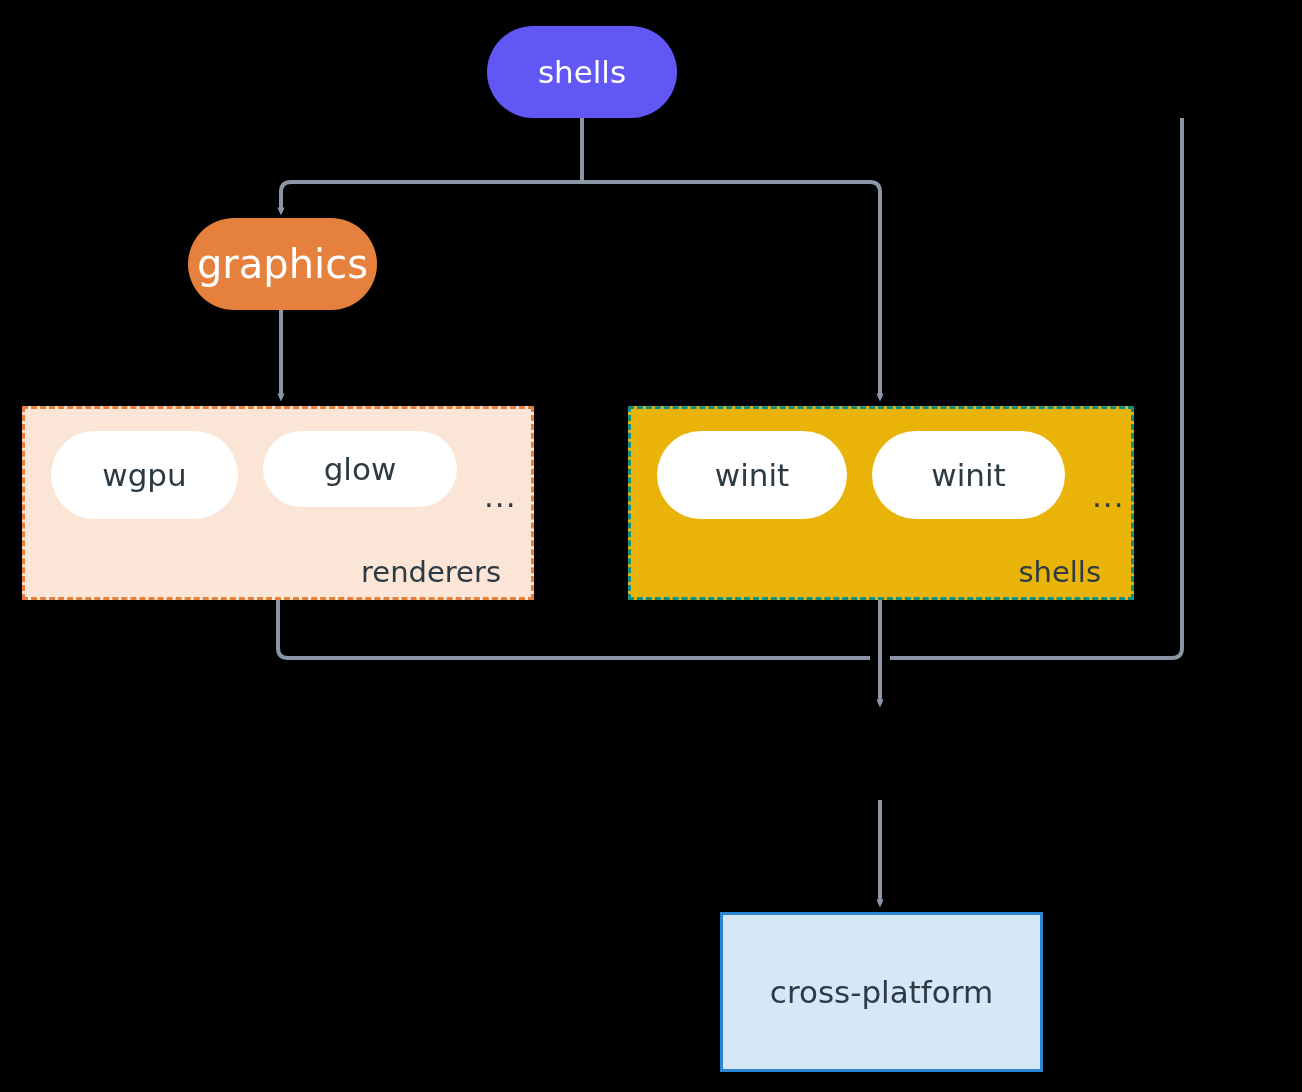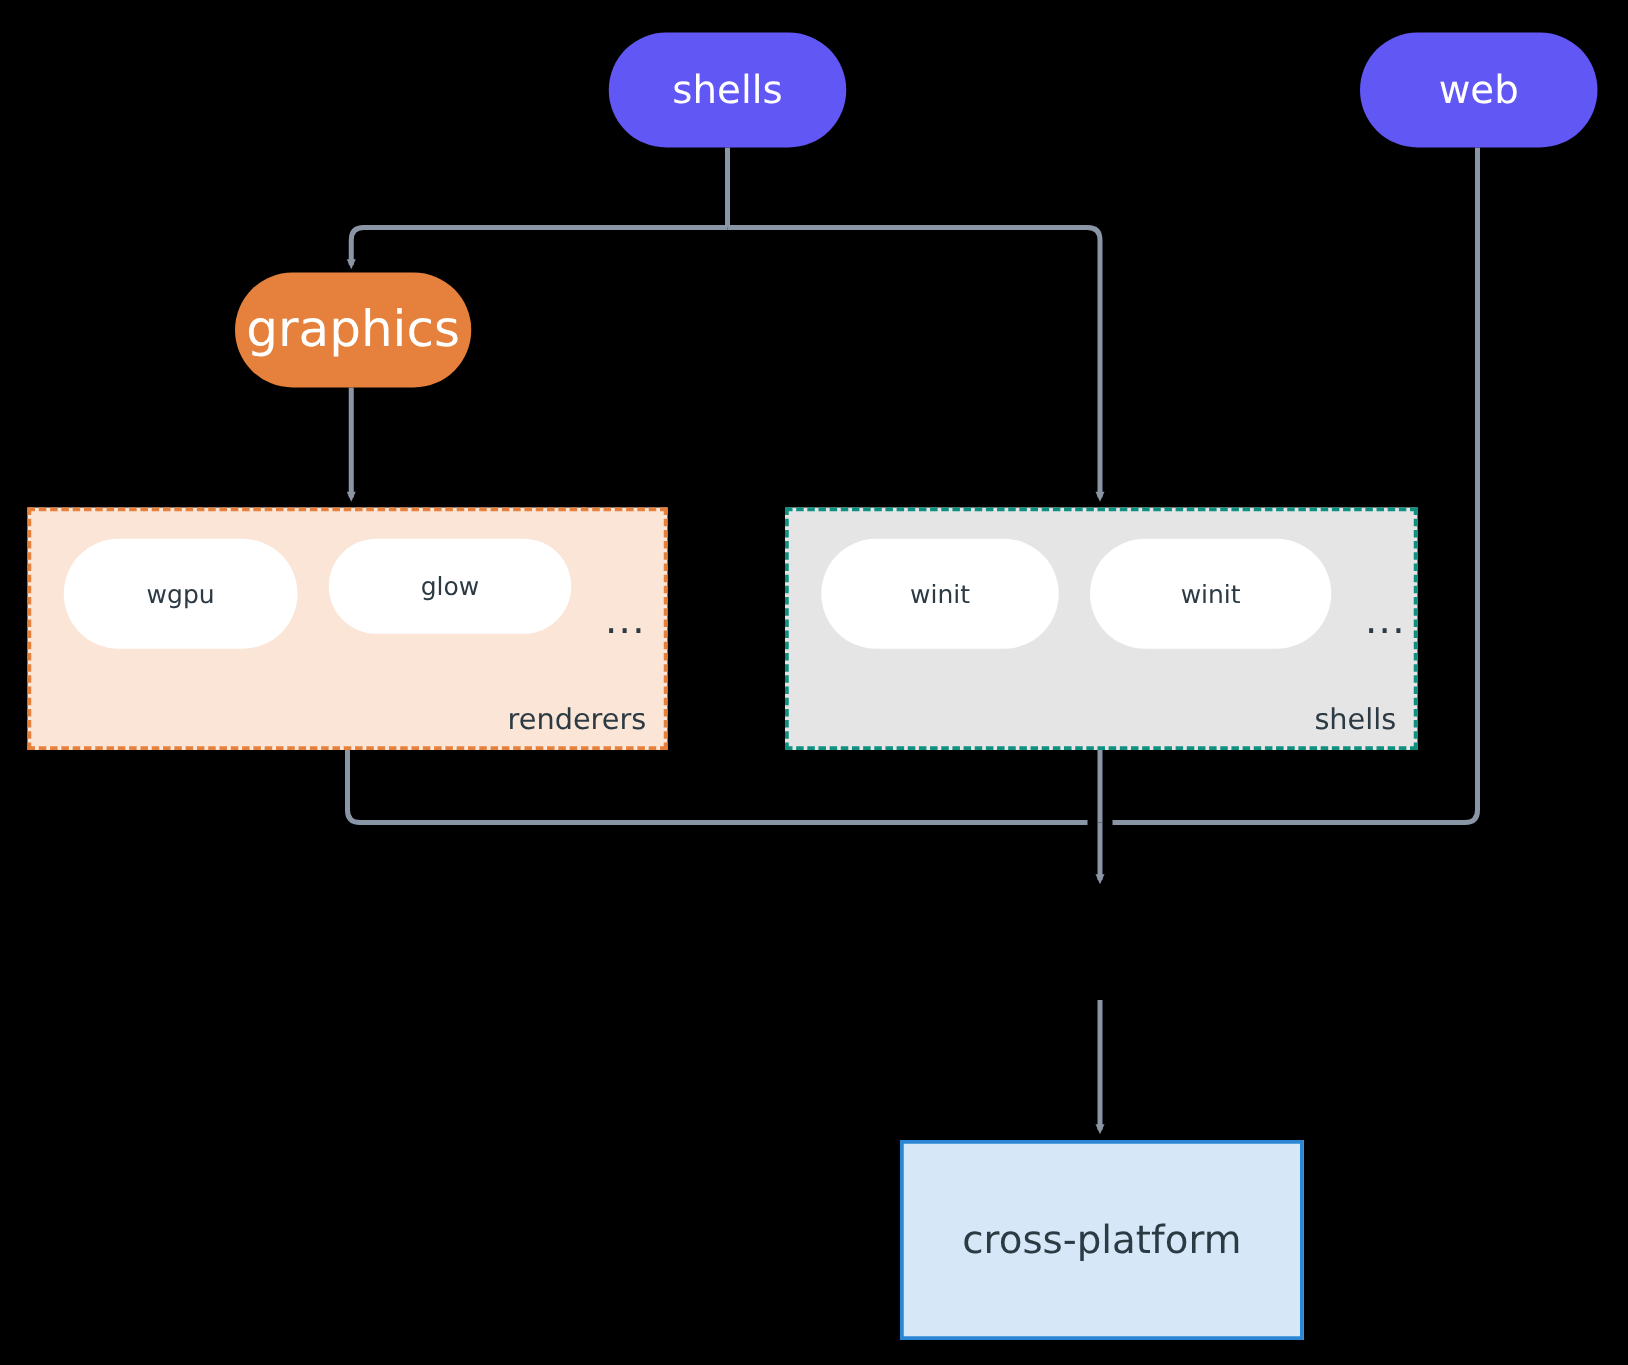--- a/index.html
+++ b/index.html
@@ -62,39 +62,39 @@
   
   .group {
     position: absolute;
     box-sizing: border-box;
   }
   .group-renderers {
     background: #fbe5d6;
     border: 3px dashed #e5813c;
   }
   .group-shells {
-    background: #e5e5e5;
+    background: #eab308;
     border: 3px dashed #0f9080;
   }
   .group-label {
     position: absolute;
-    right: 14px;
+    right: 30px;
     bottom: 8px;
-    font-size: 23px;
+    font-size: 29px;
     color: #2c3a44;
   }
   .leaf {
     position: absolute;
     display: flex;
     align-items: center;
     justify-content: center;
     background: #ffffff;
     color: #2c3a44;
     border-radius: 999px;
-    font-size: 20px;
+    font-size: 31px;
     box-sizing: border-box;
   }
   .ellipsis {
     position: absolute;
     color: #2c3a44;
     font-size: 31px;
     letter-spacing: 1px;
     line-height: 1;
   }
   
@@ -144,23 +144,20 @@
       <path d="M880,658 L880,704" marker-end="url(#arrow)"></path>
 
       <path d="M880,800 L880,904" marker-end="url(#arrow)"></path>
     </g>
   </svg>
 
   <div class="node pill pill-native" style="left:487px; top:26px;">
     <span>shells</span>
   </div>
 
-  <div class="node pill pill-web" style="left:1088px; top:26px;">
-    <span>web</span>
-  </div>
 
   <div class="node pill pill-graphics" style="left:188px; top:218px;">
     <span>graphics</span>
   </div>
 
   <div class="group group-renderers" style="left:22px; top:406px; width:512px; height:194px;">
     <div class="leaf" style="left:26px; top:22px; width:187px; height:88px;">
       <span>wgpu</span>
     </div>
     <div class="leaf" style="left:238px; top:22px; width:194px; height:76px;">

